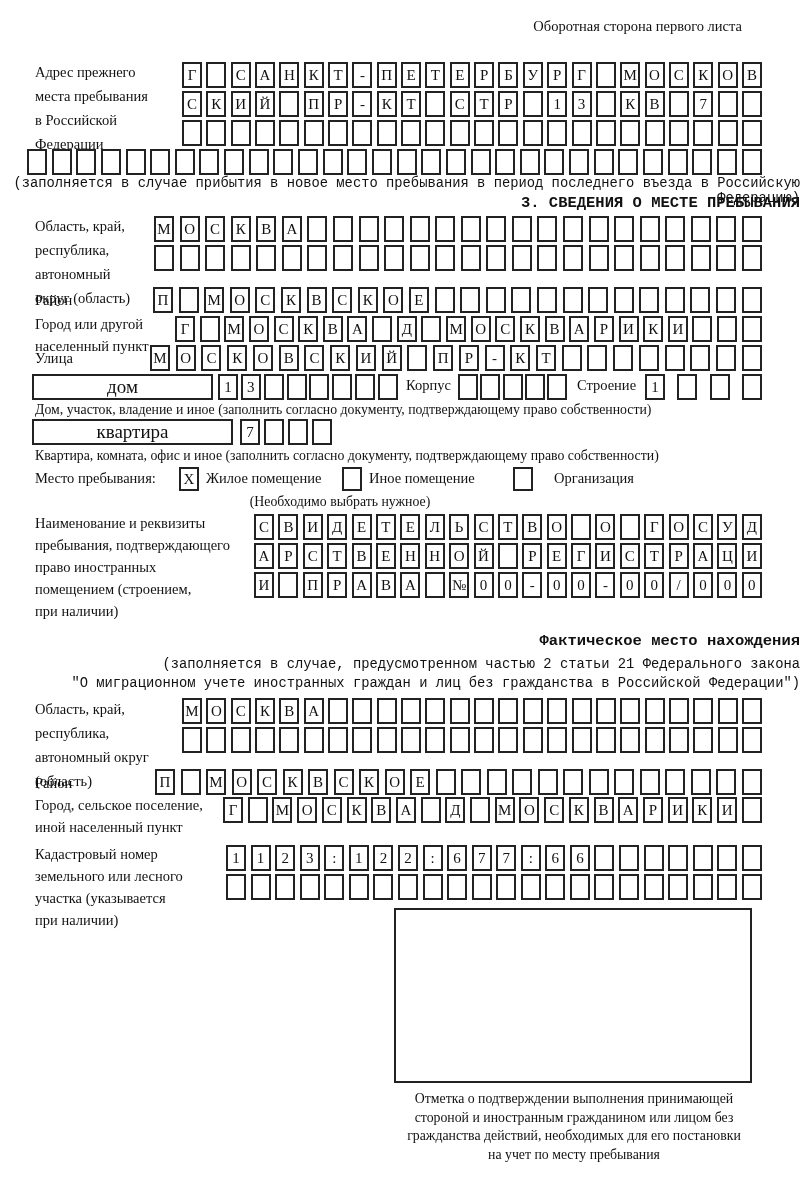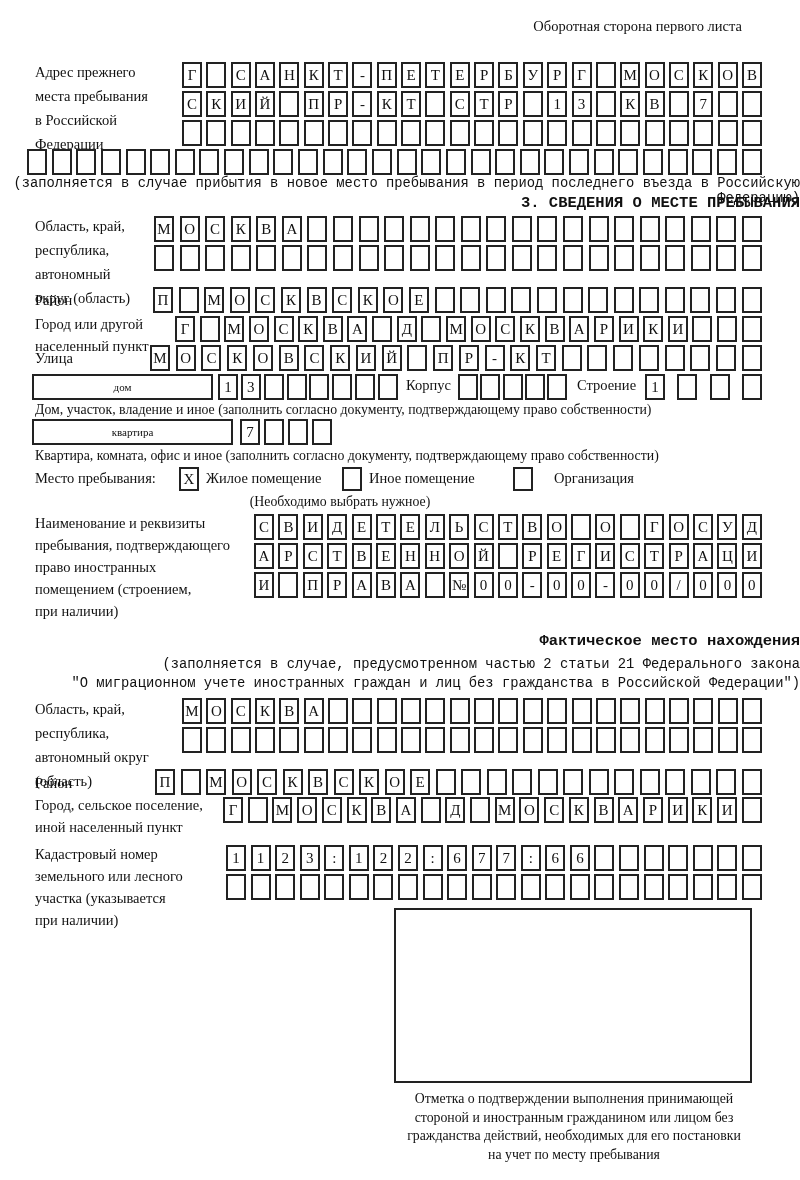--- a/index.html
+++ b/index.html
@@ -10,21 +10,21 @@
   .lbl2{font-size:14.5px;line-height:22px;}
   .cap{font-size:13.8px;}
   .center{left:0;width:800px;text-align:right;font-family:Liberation Mono, monospace;}
   .bold{font-weight:bold;}
   .cellrow{position:absolute;display:flex;justify-content:space-between;}
   .cell{width:20px;height:26px;border:2px solid #222;box-sizing:border-box;background:#fff;
         display:flex;align-items:center;justify-content:center;font-size:15px;flex:none;}
   .cb{width:20px;height:24px;border:2px solid #222;box-sizing:border-box;background:#fff;
       display:flex;align-items:center;justify-content:center;font-size:15px;}
   .widebox{border:2px solid #222;box-sizing:border-box;height:26px;display:flex;
-           align-items:center;justify-content:center;font-size:11px;background:#fff;}
+           align-items:center;justify-content:center;font-size:19px;background:#fff;}
   .markbox{border:2px solid #222;box-sizing:border-box;background:#fff;}
   .capcenter{text-align:center;}
 </style>
 </head>
 <body>
 
 <div id="page">
 
   <div class="abs" style="top:18px;right:58px;font-size:14.5px;">Оборотная сторона первого листа</div>
 

